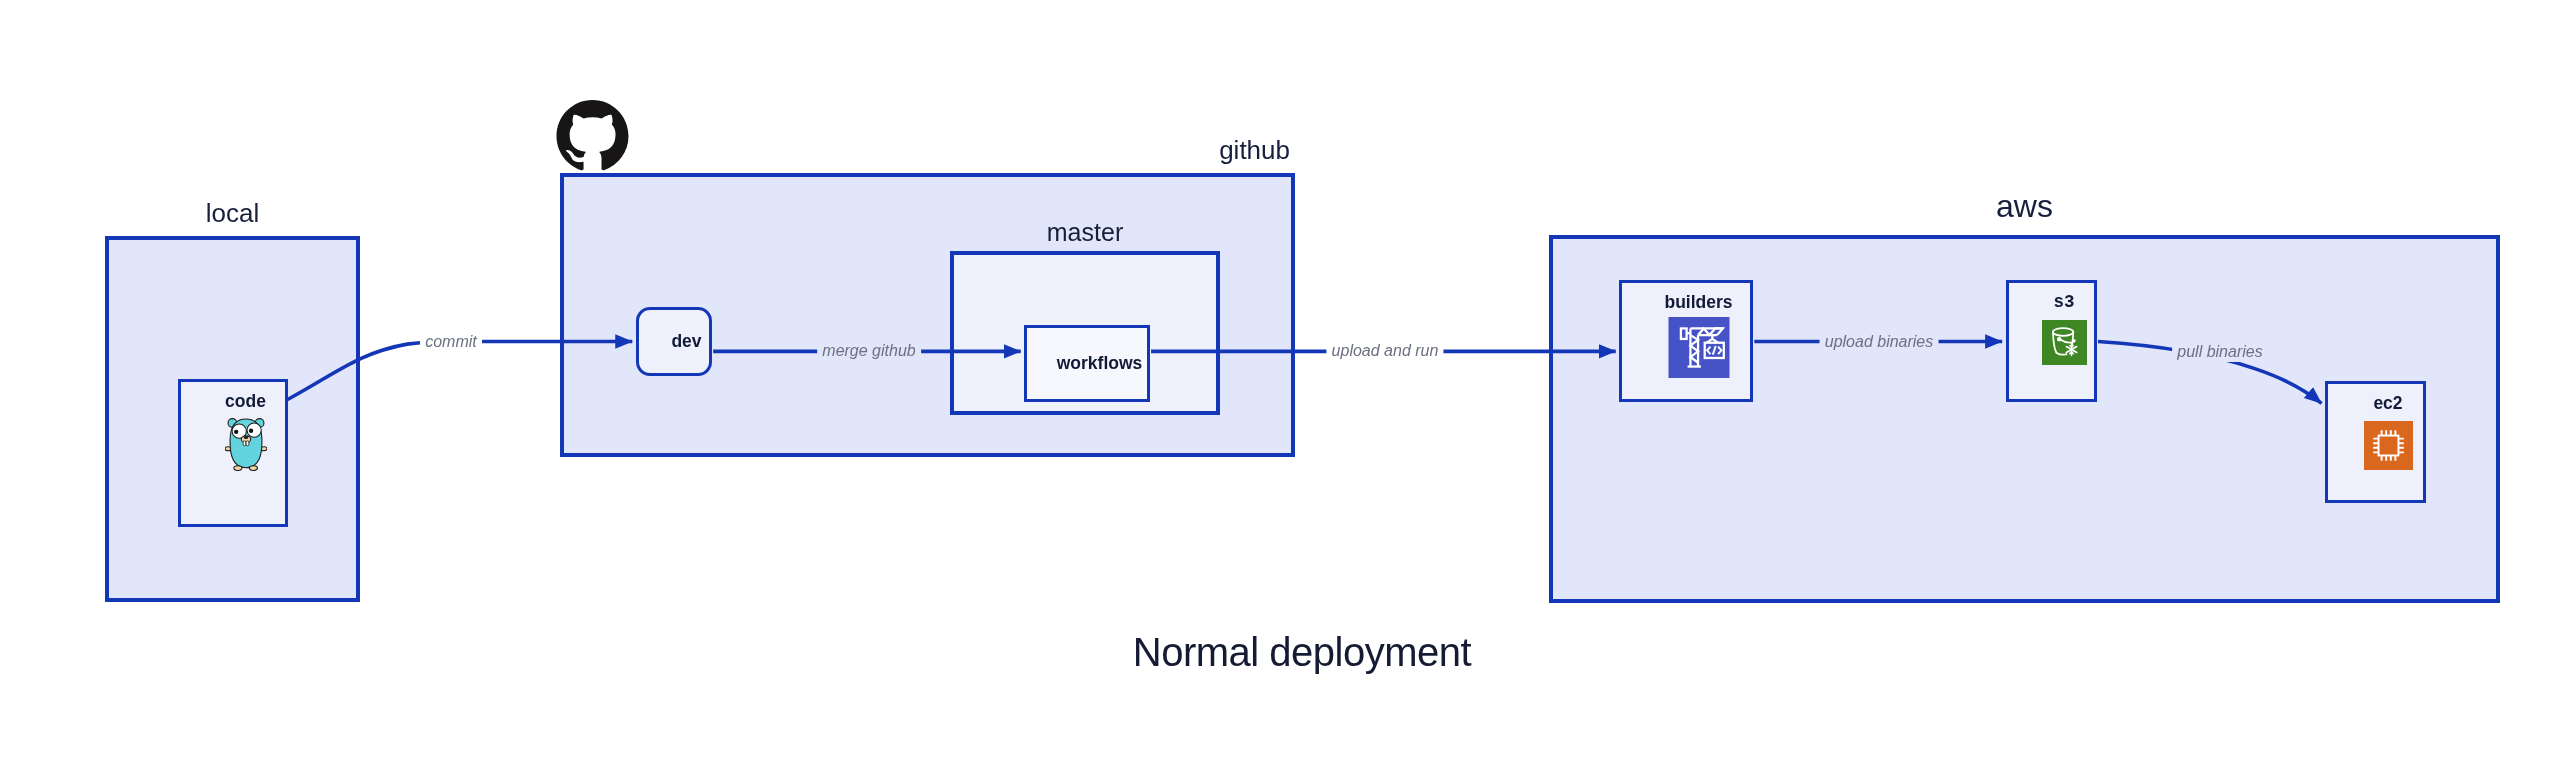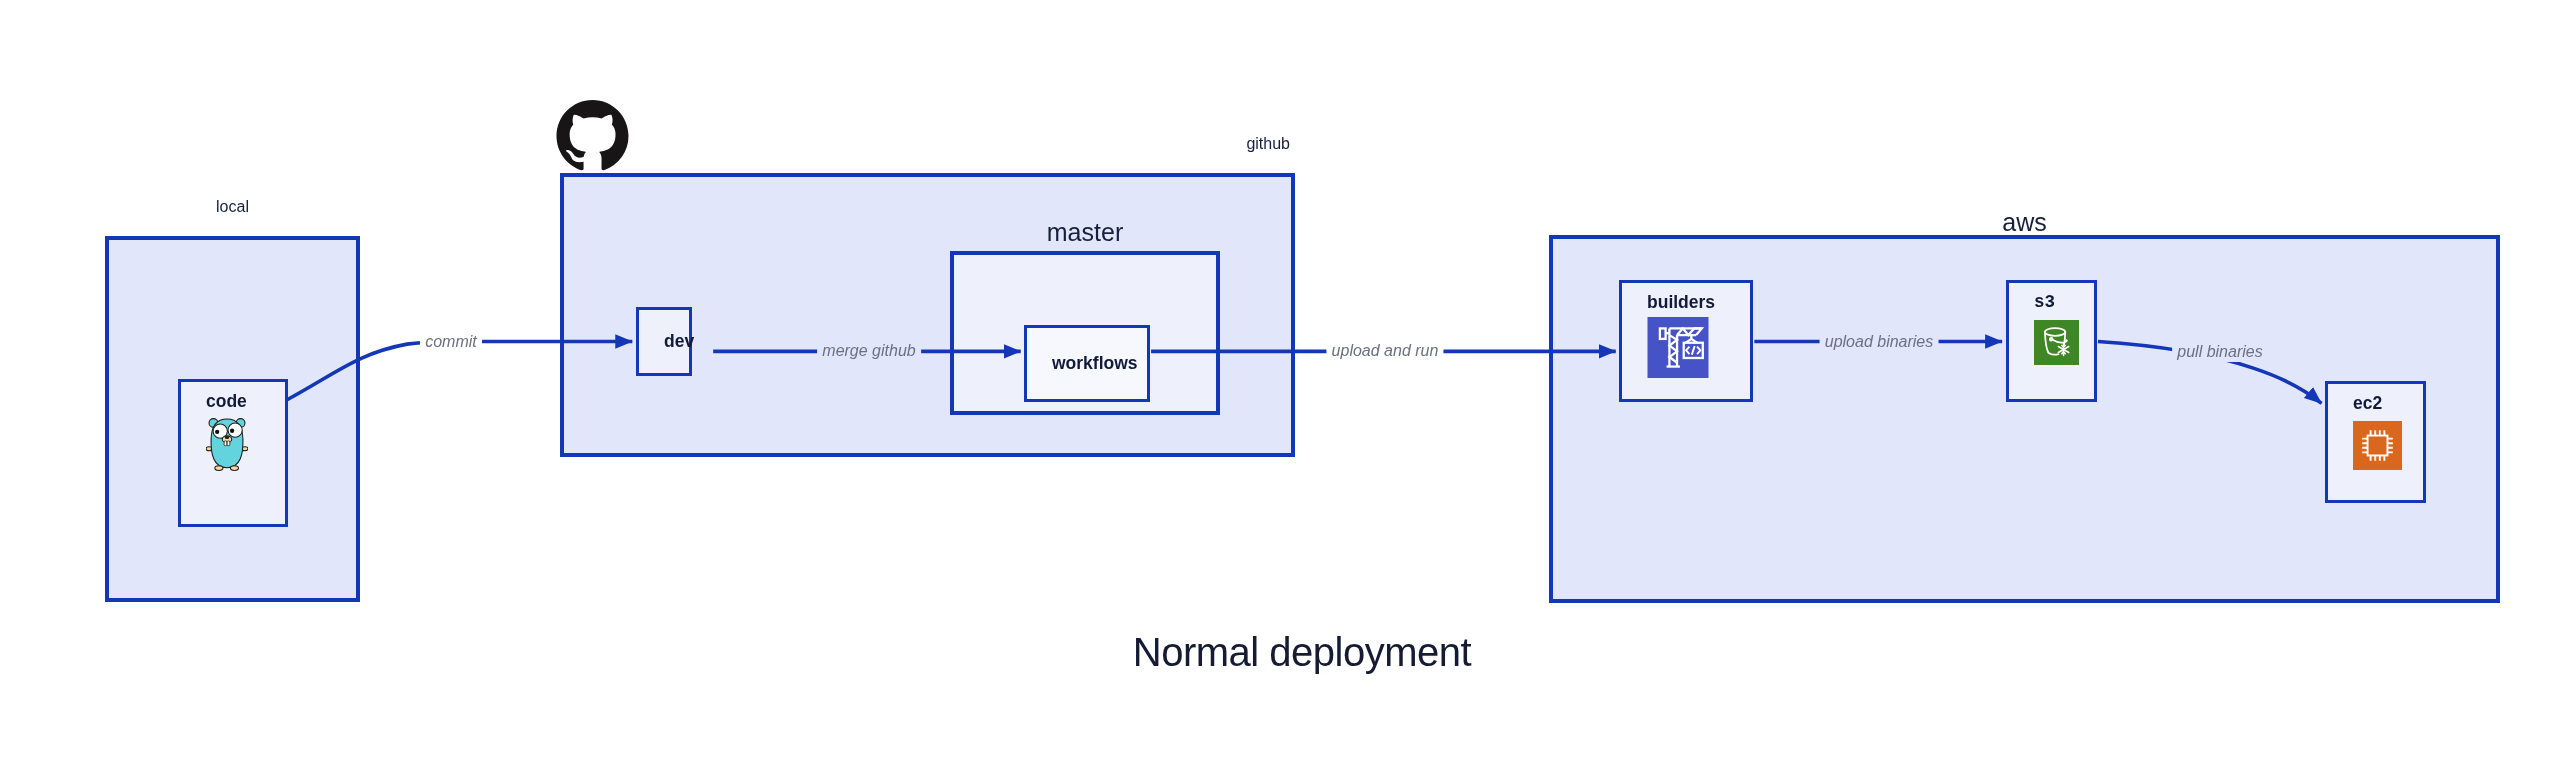--- a/index.html
+++ b/index.html
@@ -4,43 +4,43 @@
 <style>
   html,body{margin:0;padding:0;background:#ffffff;}
   .canvas{
     position:relative;width:2604px;height:781px;background:#ffffff;
     font-family:"Liberation Sans", sans-serif;overflow:hidden;
   }
   
   .container{position:absolute;background:#e1e6fa;border:4.1px solid #1437b8;box-sizing:border-box;z-index:0;}
   svg.edges{position:absolute;left:0;top:0;z-index:1;}
   .node{position:absolute;background:#eef1fc;border:3.6px solid #1437b8;box-sizing:border-box;z-index:2;
-        display:flex;flex-direction:column;padding-left:25px;}
+        display:flex;flex-direction:column;align-items:center;padding-left:25px;}
   .node .nlabel{font-weight:700;font-size:17.5px;color:#111a38;letter-spacing:0px;}
   .node.center{justify-content:center;}
   .node.toplab{justify-content:flex-start;padding-top:9.3px;}
-  .clabel{position:absolute;z-index:3;font-size:16px;color:#16203c;text-align:center;}
+  .clabel{position:absolute;z-index:3;font-size:26px;color:#16203c;text-align:center;}
   .elabel{position:absolute;z-index:3;transform:translate(-50%,-50%);font-size:16px;font-style:italic;
           color:#6c7080;padding:1px 5.2px;white-space:nowrap;}
   .elabel.onwhite{background:#ffffff;}
   .elabel.onfill{background:#e1e6fa;}
   .icon-square{margin-top:4.1px;}
   
   .c-local {left:105px;top:236px;width:255px;height:366px;}
   .c-github{left:560px;top:173px;width:735px;height:284px;}
   .c-master{left:950px;top:251px;width:270px;height:164px;background:#eef1fc;z-index:1;}
   .c-aws   {left:1549px;top:235px;width:951px;height:368px;}
 
   .l-local {left:105px;top:198px;width:255px;height:30px;}
   .l-github{left:981px;top:135px;width:309px;height:30px;text-align:right;}
   .l-master{left:950px;top:218px;width:270px;height:28px;font-size:25px;}
-  .l-aws   {left:1549px;top:208px;width:951px;height:29px;font-size:25px;}
+  .l-aws   {left:1549px;top:188px;width:951px;height:29px;font-size:32px;}
 
   .n-code     {left:178px;top:379px;width:110px;height:148px;}
-  .n-dev      {left:636px;top:307px;width:56px;height:69px;}
+  .n-dev      {left:636px;top:307px;width:76px;height:69px;border-radius:14px;}
   .n-workflows{left:1024px;top:325px;width:126px;height:77px;background:#f6f8fd;}
   .n-builders {left:1619px;top:280px;width:134px;height:122px;}
   .n-s3       {left:2006px;top:280px;width:91px;height:122px;font-family:Liberation Mono, monospace;}
   .n-ec2      {left:2325px;top:381px;width:101px;height:122px;}
 
   .el-commit {left:451px;top:342px;}
   .el-merge  {left:869px;top:351px;}
   .el-run    {left:1385px;top:351px;}
   .el-upload {left:1879px;top:342px;}
   .el-pull   {left:2220px;top:352px;}

